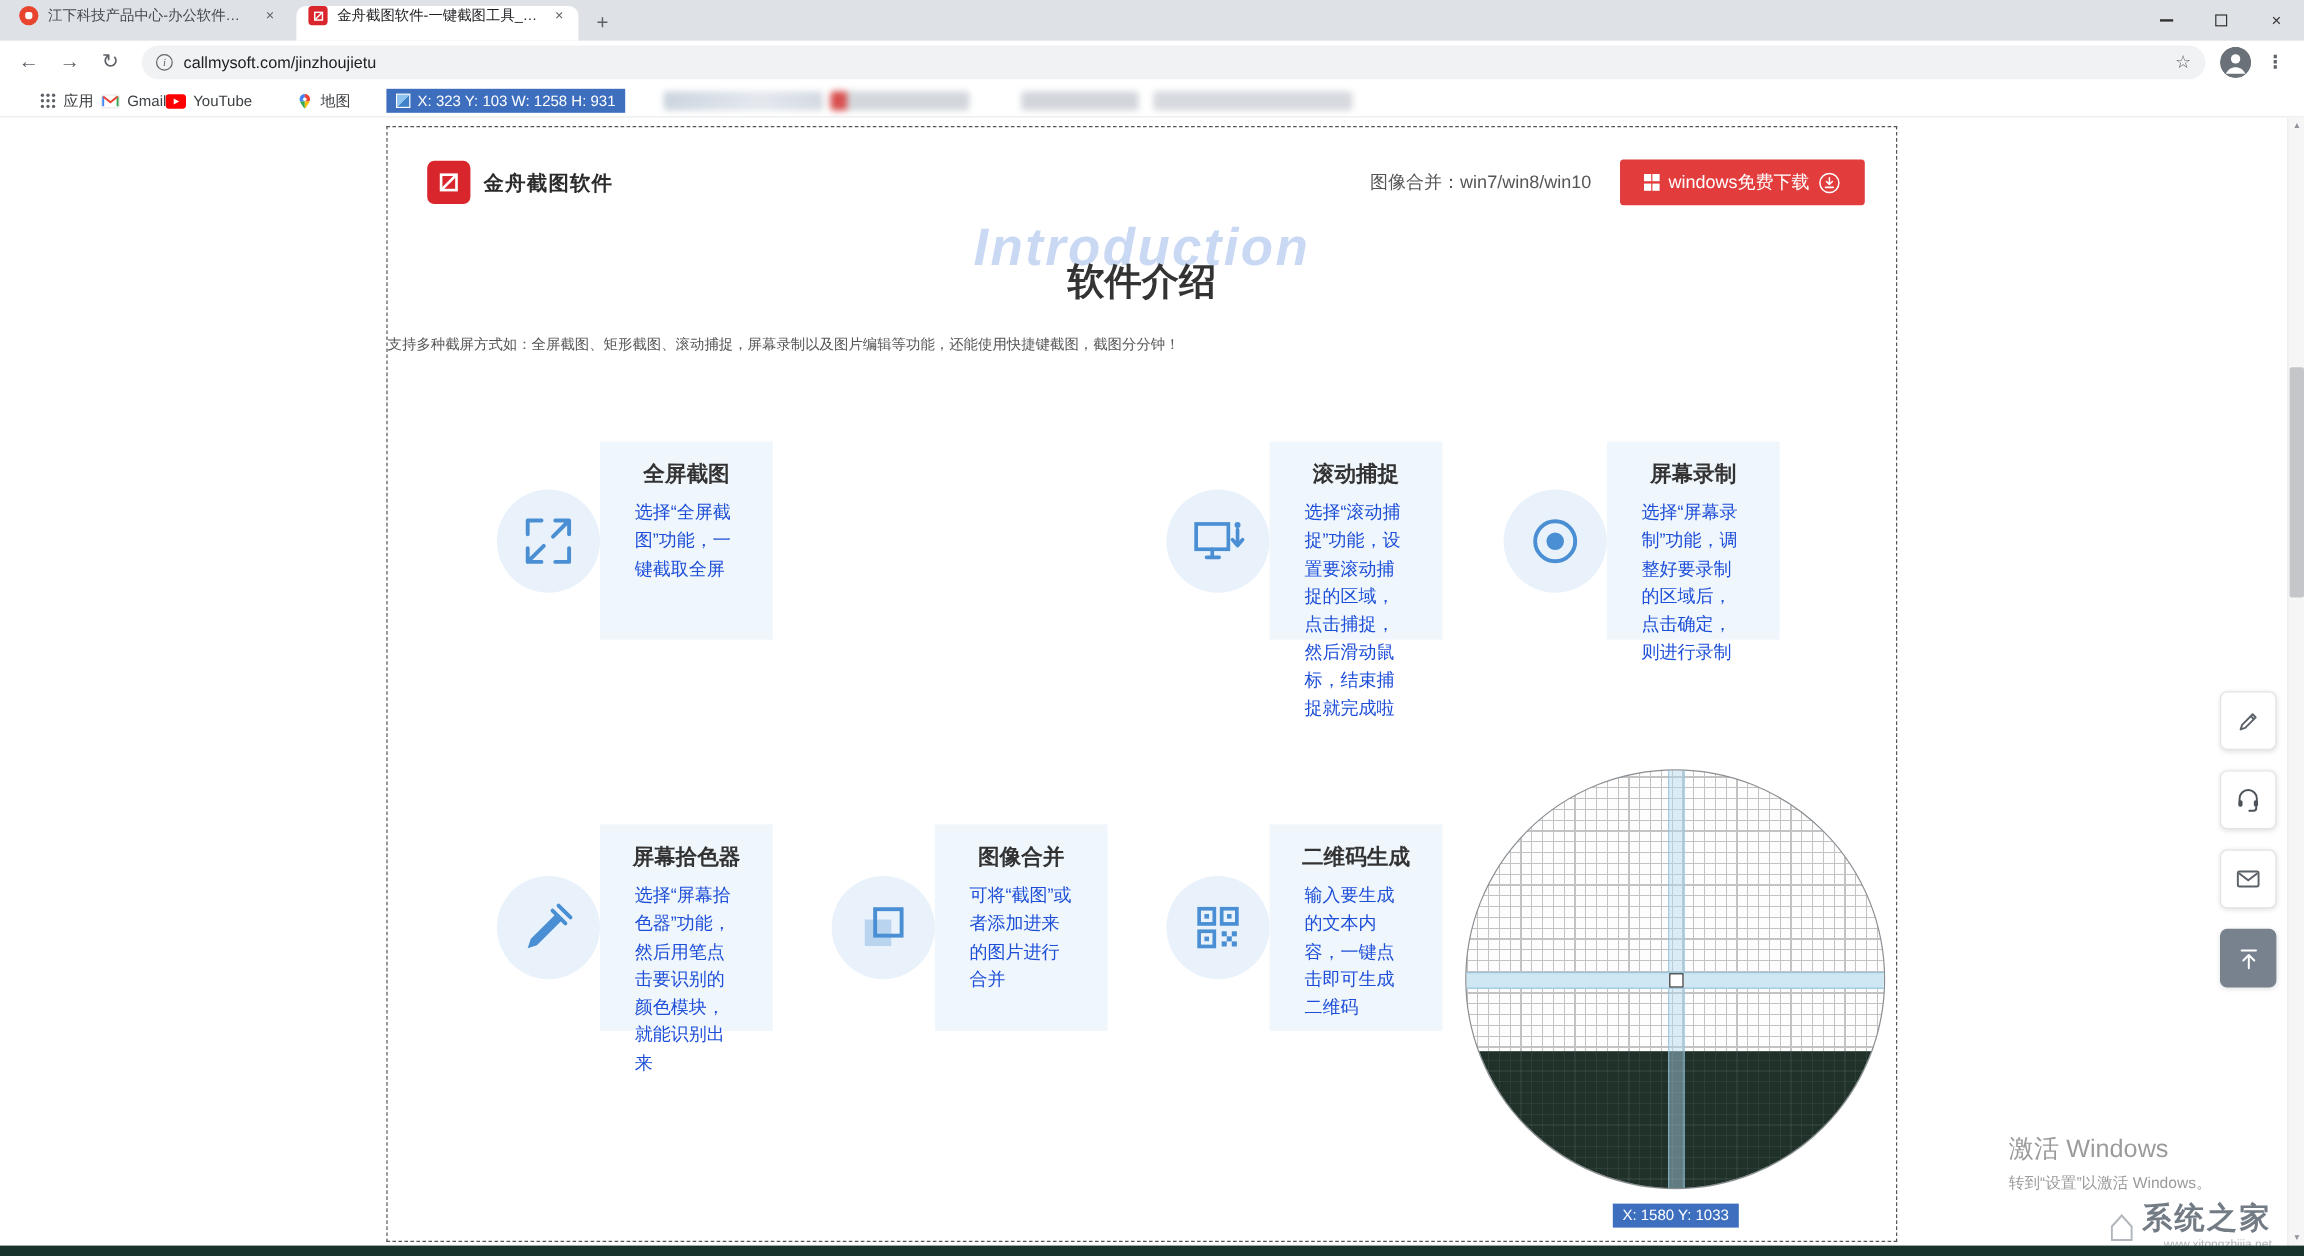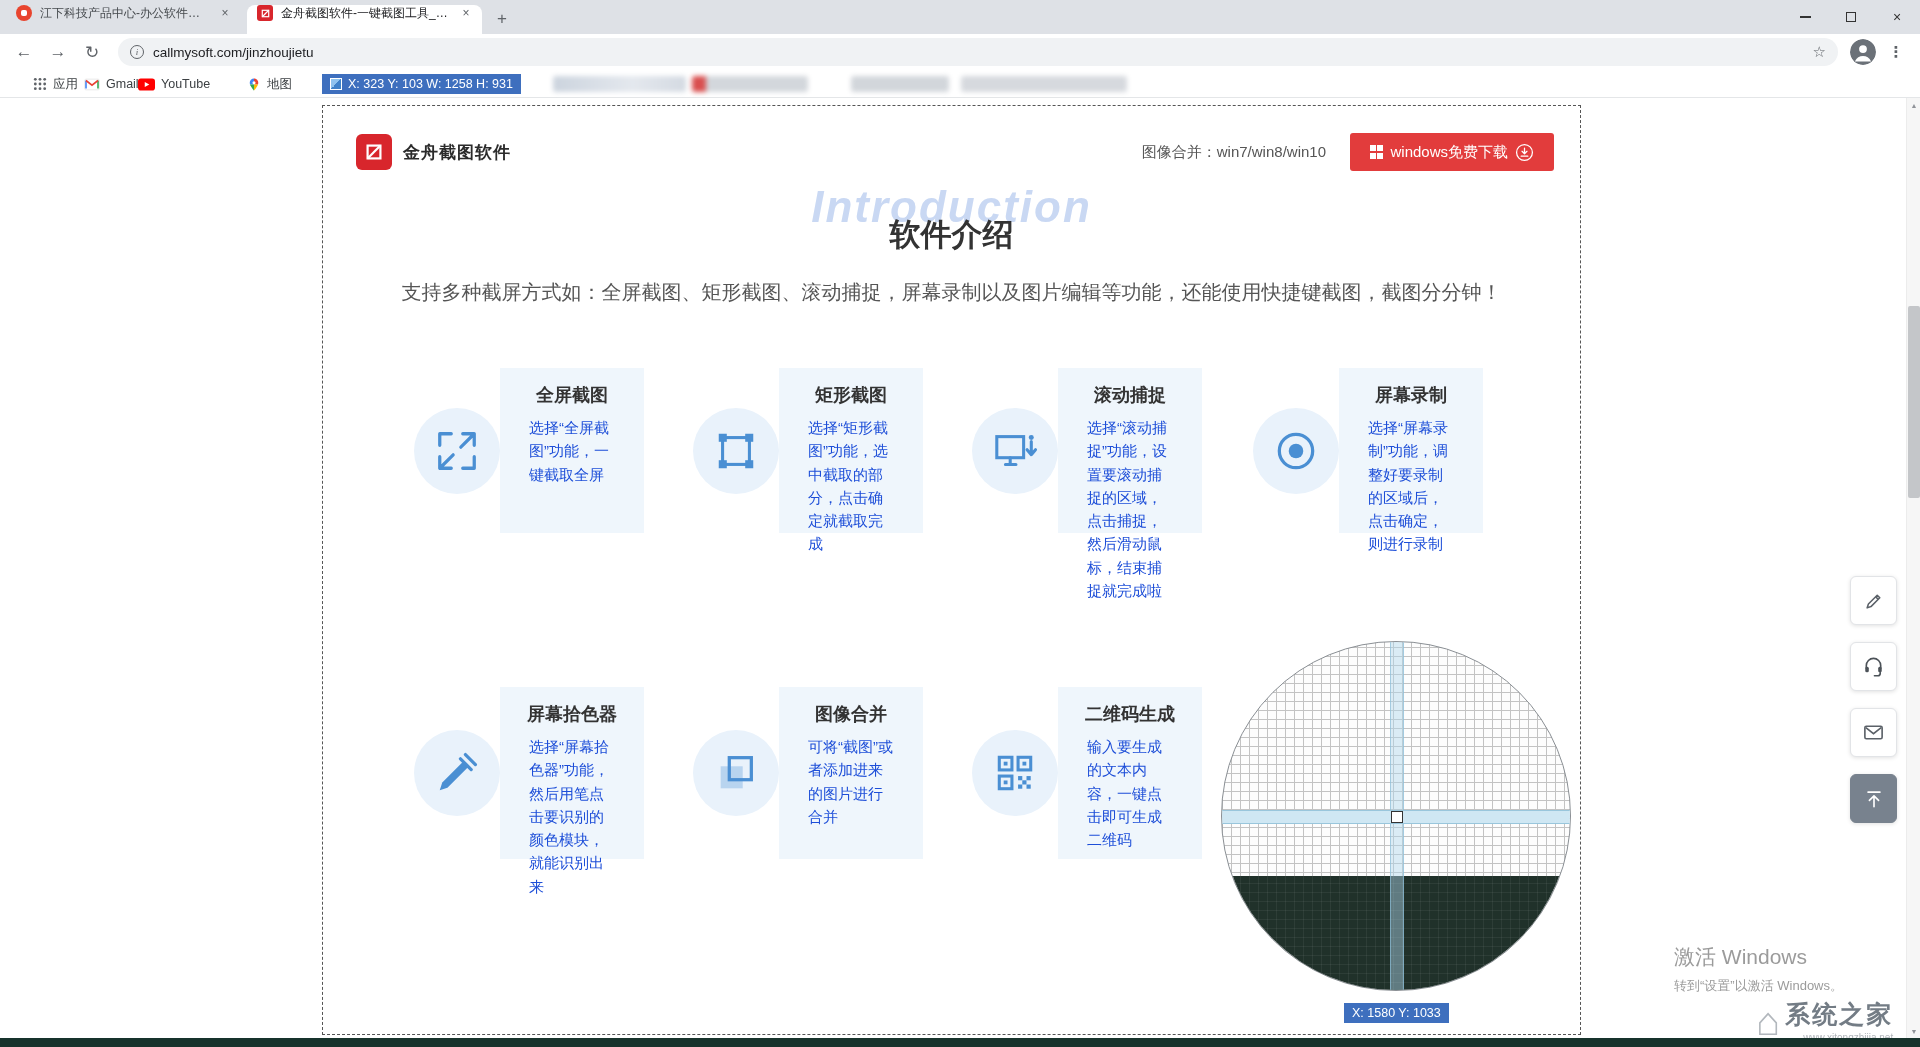--- a/index.html
+++ b/index.html
@@ -52,21 +52,21 @@
   .jzlogo--lg{width:36px;height:36px;border-radius:6px}
   .brand{margin-left:11px;font-size:17px;font-weight:bold;color:#2b2b2b;letter-spacing:1px}
   .sysnote{margin-left:auto;font-size:15px;color:#555}
   .dlbtn{margin-left:24px;width:204px;height:38px;background:#e23c3c;border:none;border-radius:3px;color:#fff;font-size:15px;display:flex;align-items:center;justify-content:center;gap:7px;cursor:pointer;font-family:inherit}
   .win4{display:grid;grid-template-columns:6px 6px;grid-template-rows:6px 6px;gap:1.5px}
   .win4 i{background:#fff;display:block}
   .dlcirc{display:flex}
 
   .hero-word{position:absolute;top:76px;left:0;width:100%;text-align:center;font-size:44px;font-weight:bold;font-style:italic;color:#c9d8f3;letter-spacing:2px;z-index:0}
   .hero-title{position:absolute;top:108px;left:0;width:100%;text-align:center;font-size:31px;font-weight:bold;color:#333;z-index:1}
-  .hero-sub{position:absolute;top:173px;left:0;width:100%;text-align:center;font-size:20px;color:#555;z-index:1}
+  .hero-sub{position:absolute;top:173px;left:0;width:100%;font-size:12px;color:#555;z-index:1}
 
   .feat{position:absolute;width:230px;display:flex;flex-direction:row;align-items:center}
   .c1{left:91px}.c2{left:370px}.c3{left:649px}.c4{left:930px}
   .r1{top:262px}.r2{top:581px}
   .fcirc{width:86px;height:86px;border-radius:50%;background:#e9f2fb;display:flex;align-items:center;justify-content:center;flex:none}
   .fi{width:46px;height:46px}
   .fcard{width:230px;background:#eff6fc}
   .r1 .fcard{height:165px}
   .r2 .fcard{height:172px}
   .fcard h3{margin:15px 0 9px;font-size:18px;color:#333;text-align:center;font-weight:bold}
@@ -256,37 +256,20 @@
         <svg class="fi" viewBox="0 0 24 24">
             <path d="M15 3h6v6M9 21H3v-6M21 3l-7 7M3 21l7-7M3 9V3h6M21 15v6h-6" fill="none" stroke="#4a8fd3" stroke-width="1.7" stroke-linecap="round" stroke-linejoin="round"></path>
           </svg>
       </div>
       <div class="fcard">
         <h3>全屏截图</h3>
         <p>选择“全屏截图”功能，一键截取全屏</p>
       </div>
     </div>
 
-    <div class="feat r1 c2">
-      <div class="fcirc">
-        <svg class="fi" viewBox="0 0 24 24">
-            <rect x="5" y="5" width="14" height="14" fill="none" stroke="#4a8fd3" stroke-width="1.6"></rect>
-            <g fill="#4a8fd3">
-              <rect x="3" y="3" width="4.2" height="4.2"></rect>
-              <rect x="16.8" y="3" width="4.2" height="4.2"></rect>
-              <rect x="3" y="16.8" width="4.2" height="4.2"></rect>
-              <rect x="16.8" y="16.8" width="4.2" height="4.2"></rect>
-            </g>
-          </svg>
-      </div>
-      <div class="fcard">
-        <h3>矩形截图</h3>
-        <p>选择“矩形截图”功能，选中截取的部分，点击确定就截取完成</p>
-      </div>
-    </div>
 
     <div class="feat r1 c3">
       <div class="fcirc">
         <svg class="fi" viewBox="0 0 24 24">
             <rect x="2.5" y="4.5" width="14" height="11" fill="none" stroke="#4a8fd3" stroke-width="1.6"></rect>
             <path d="M7 19h5.5M9.5 15.5V19" stroke="#4a8fd3" stroke-width="1.6" fill="none" stroke-linecap="round"></path>
             <circle cx="20.5" cy="5" r="1.3" fill="#4a8fd3"></circle>
             <path d="M20.5 7v6.5M18.3 11.3l2.2 2.6 2.2-2.6" fill="none" stroke="#4a8fd3" stroke-width="1.6" stroke-linecap="round" stroke-linejoin="round"></path>
           </svg>
       </div>

